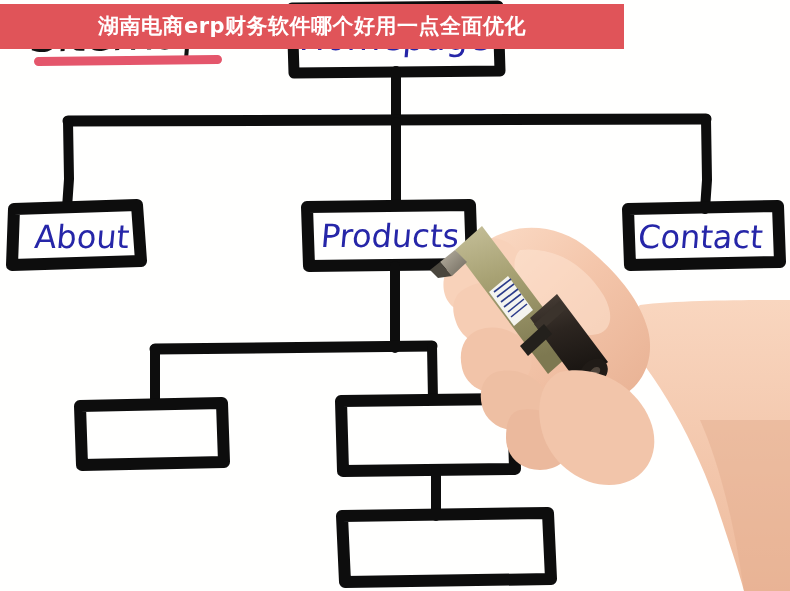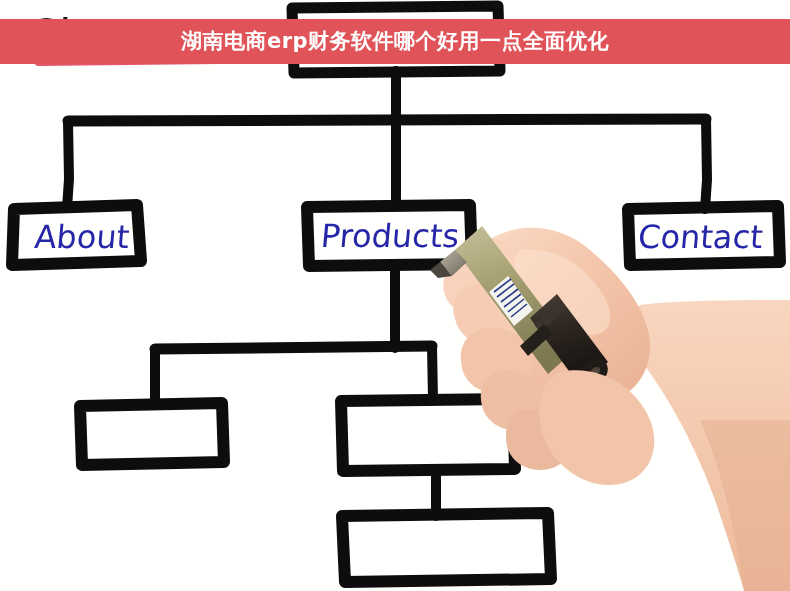--- a/index.html
+++ b/index.html
@@ -88,28 +88,27 @@
     top: 218px;
     width: 155px;
     font-size: 32px;
   }
 
   
   .promo-banner {
     position: absolute;
     left: 0;
     top: 4px;
-    width: 790px;
+    width: 624px;
     height: 45px;
     background: #e05459;
     z-index: 20;
     display: flex;
     align-items: center;
     justify-content: center;
-    margin-top: 15px;
   }
   .promo-text {
     font-family: "DejaVu Sans", "Liberation Sans", sans-serif;
     font-size: 21px;
     font-weight: bold;
     color: #ffffff;
     letter-spacing: 0.5px;
     white-space: nowrap;
     line-height: 1;
   }

